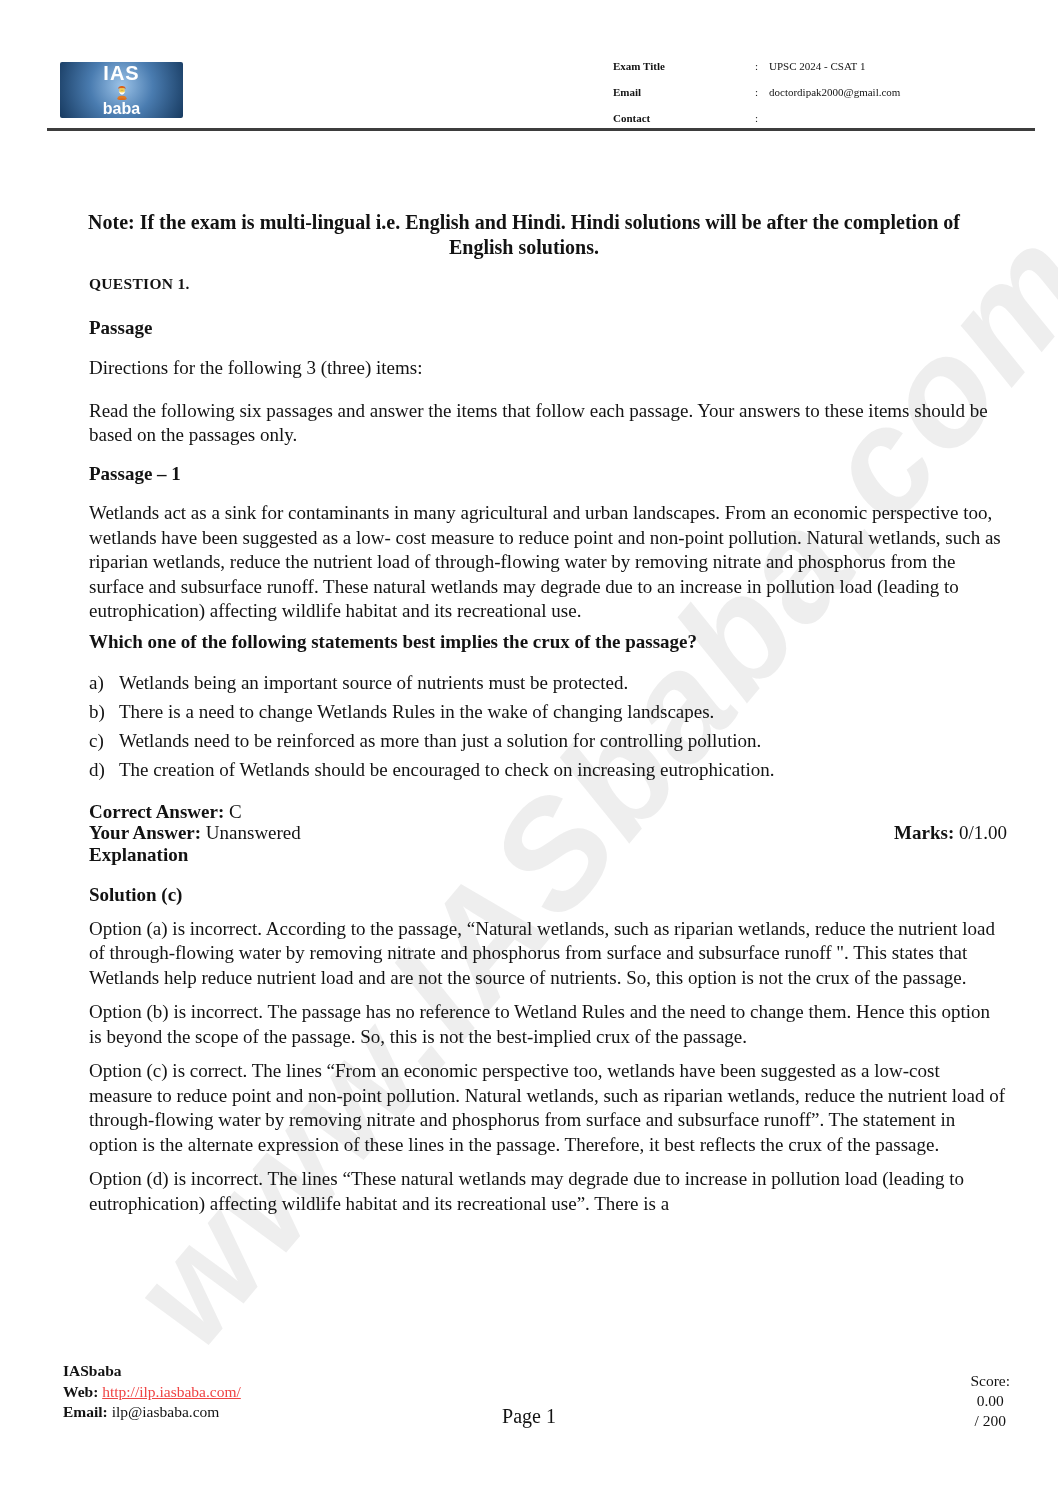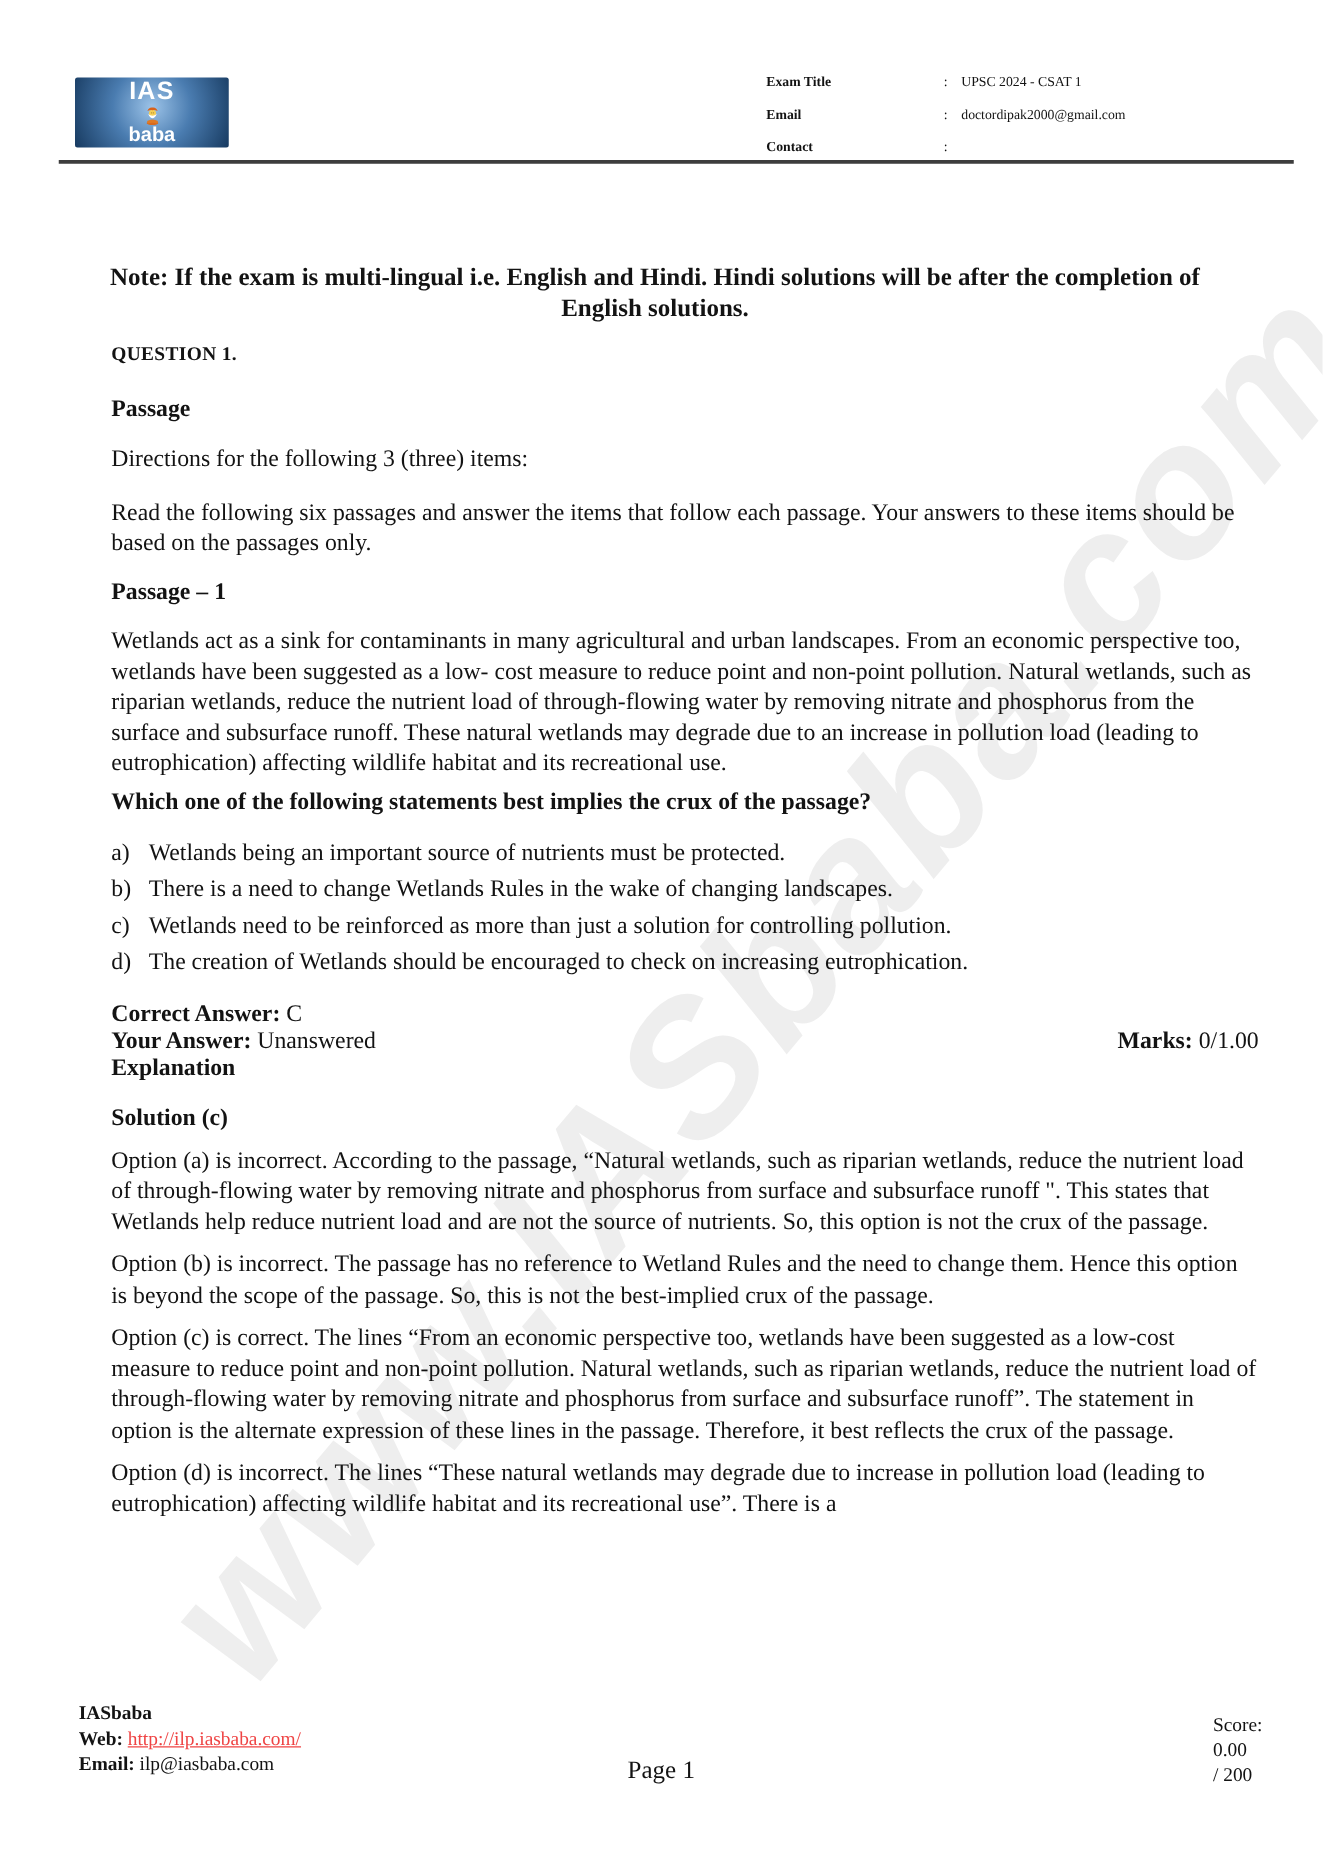--- a/index.html
+++ b/index.html
@@ -51,21 +51,21 @@
   .answers { margin-top:18px; line-height:21.5px; }
   .ans-row { display:flex; justify-content:space-between; }
   .lbl { font-weight:bold; }
   .h-solution { margin-top:18px; font-weight:bold; }
   .p-expl { margin-top:9px; }
   .p-expl + .p-expl { margin-top:10px; }
   
   .footer-left { position:absolute; left:63px; top:1361px; z-index:1; font-size:15.5px; line-height:20.5px; }
   .footer-left a { color:#ef4444;margin-top:44px; }
   .footer-center { position:absolute; left:0; top:1405px; width:1058px; text-align:center; z-index:1; font-size:20px; }
-  .footer-right { position:absolute; right:48px; top:1371px; z-index:1; font-size:15.5px; line-height:20px; text-align:left; }
+  .footer-right { position:absolute; right:48px; top:1371px; z-index:1; font-size:15.5px; line-height:20px; text-align:center; }
 </style>
 </head>
 <body>
 
 <div class="page">
 
   <div class="watermark">www.IASbaba.com</div>
 
   <div class="logo">
     <span class="ias">IAS</span>

